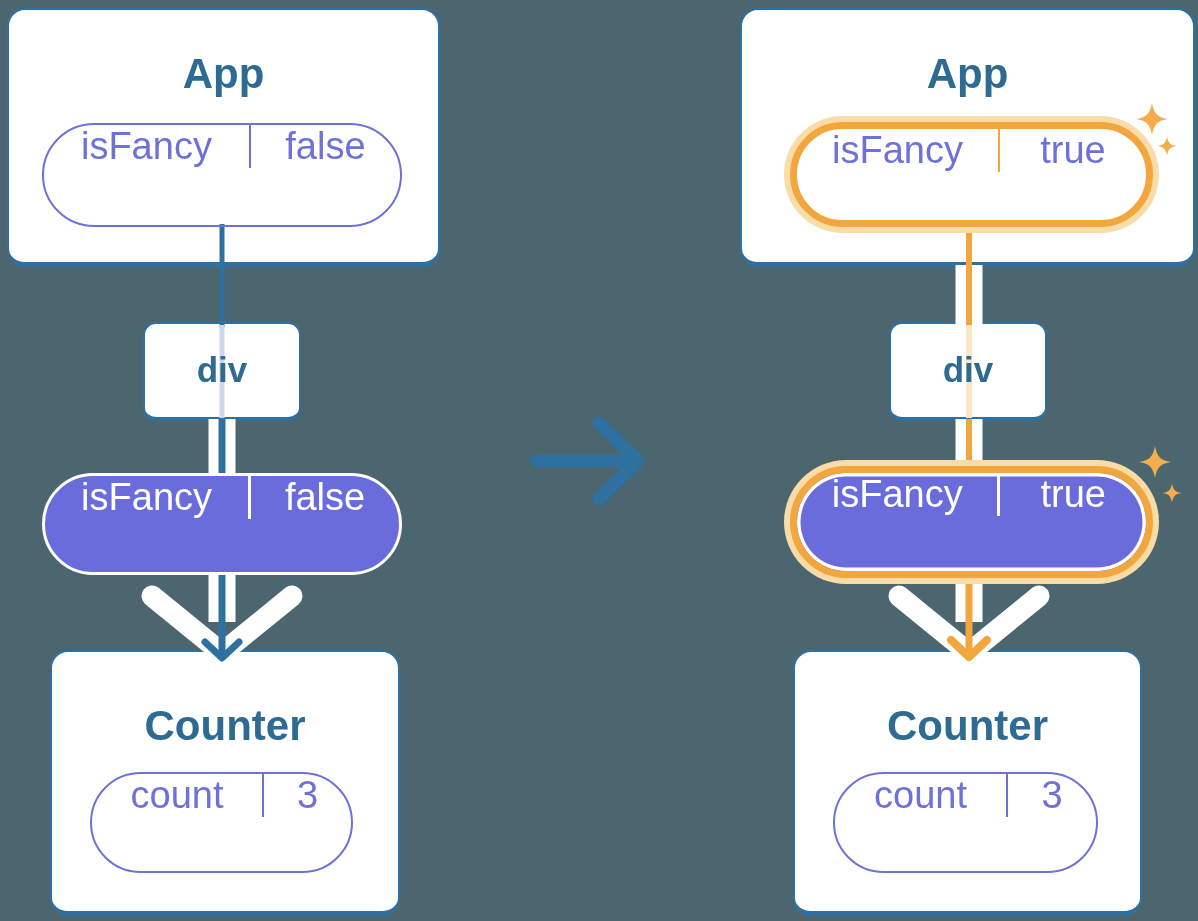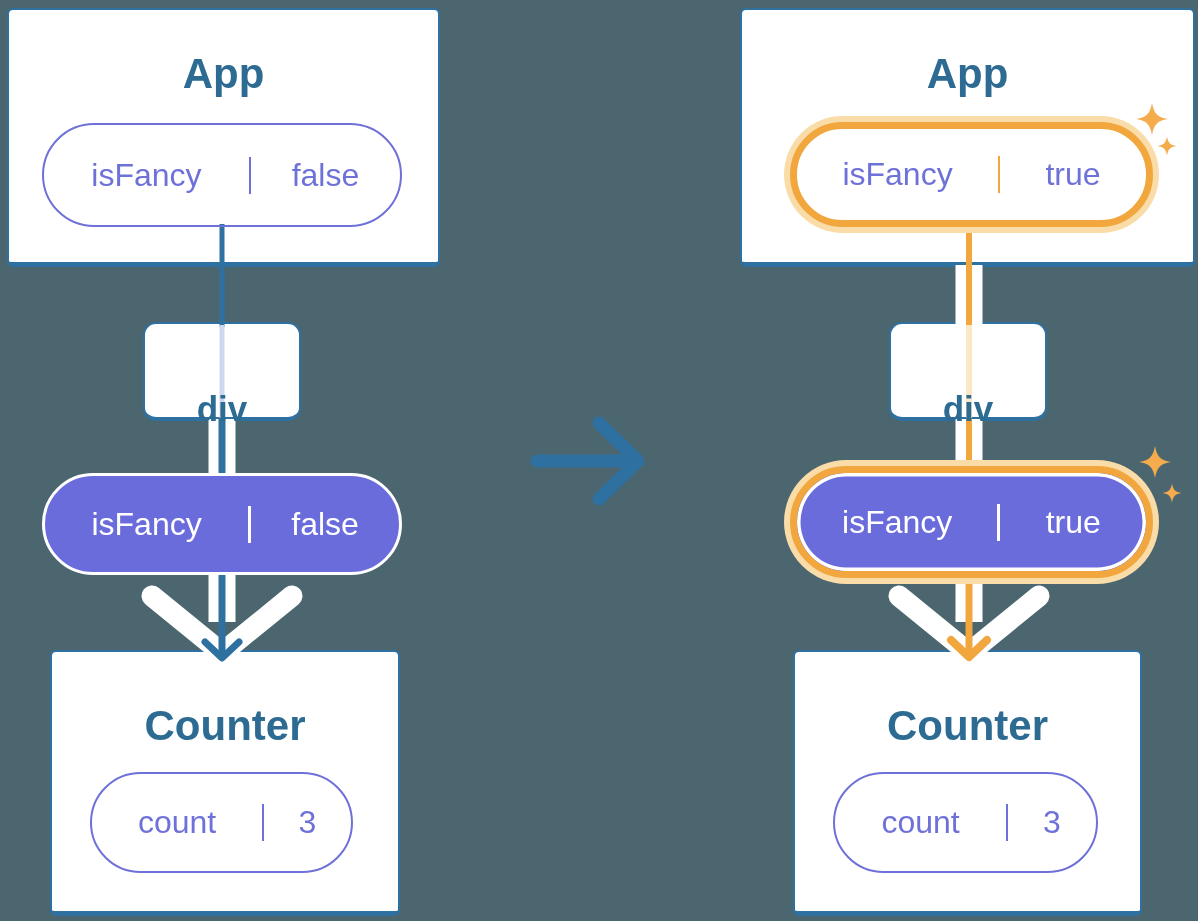--- a/index.html
+++ b/index.html
@@ -12,46 +12,46 @@
     background: var(--bg);
     overflow: hidden;
   }
 
   
   .box {
     position: absolute;
     background: var(--white);
     border: 2.5px solid var(--line-blue);
     border-bottom-width: 5px;
-    border-radius: 6px;
+    border-radius: 18px;
     box-sizing: border-box;
   }
   .box.small { border-radius: 13px; border-bottom-width: 4px; }
 
   .box-title {
     position: relative;
     z-index: 4;
     text-align: center;
     color: var(--title-blue);
     font-weight: 600;
     font-size: 42px;
     line-height: 1.15;
   }
-  .box.small .box-title { font-size: 35px; margin-top: 39px; }
+  .box.small .box-title { font-size: 35px; }
 
   
   .pill {
     position: absolute;
     z-index: 5;
     display: flex;
     border-radius: 999px;
     box-sizing: border-box;
-    font-size: 32px;
+    font-size: 38px;
     font-weight: 500;
-    align-items: center;
+    align-items: flex-start;
   }
   .pill .seg {
     display: flex;
     align-items: center;
     justify-content: center;
     min-width: 0;
   }
   .pill .seg.value { border-left-style: solid; border-left-width: 2.5px; }
   .pill .seg.bold { font-weight: 400; }
 

